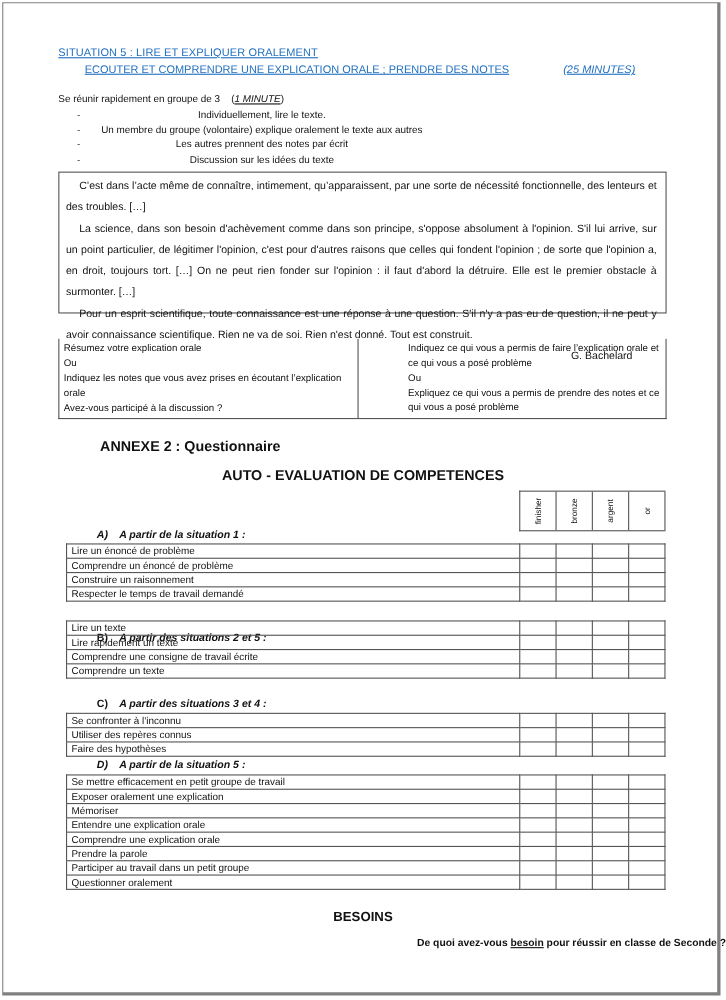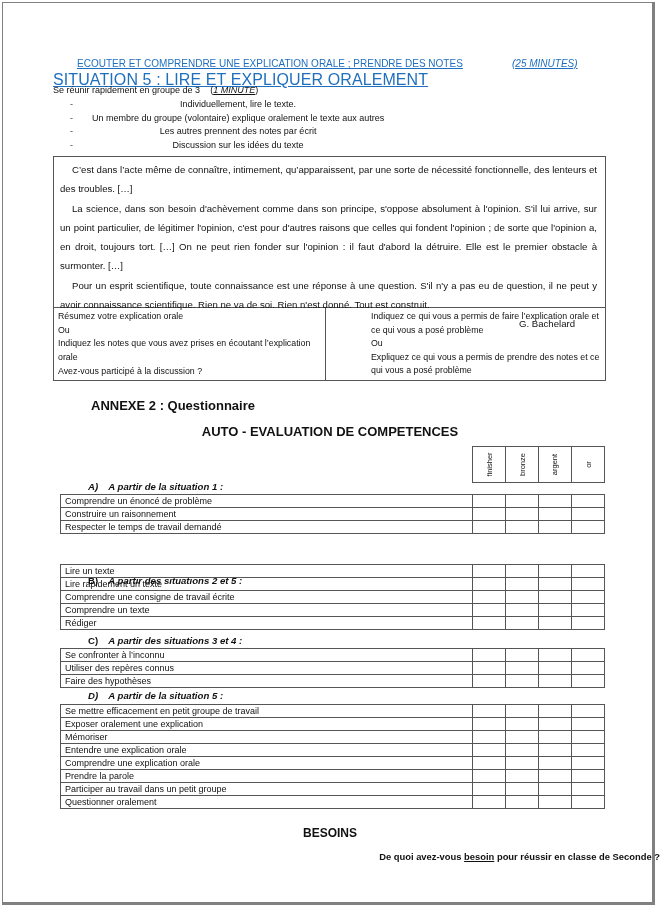--- a/index.html
+++ b/index.html
@@ -1,29 +1,29 @@
 <!DOCTYPE html>
 <html><head>
   <meta charset="utf-8">
   <style>
     html, body { margin: 0; padding: 0; background: #ffffff; }
     body { width: 660px; height: 909px; position: relative; overflow: hidden; font-family: "Liberation Sans", "DejaVu Sans", sans-serif; color: #111; }
     .page { position: absolute; left: 2px; top: 2px; width: 653px; height: 903px; border: 1px solid #808080; border-right: 3px solid #808080; border-bottom: 3px solid #808080; box-sizing: border-box; }
 
-    .sit-title { position: absolute; left: 53px; top: 43px; font-size: 16px; color: #1f6fbf; text-decoration: underline; letter-spacing: 0.1px; margin-top: 28px; }
+    .sit-title { position: absolute; left: 53px; top: 43px; font-size: 10px; color: #1f6fbf; text-decoration: underline; letter-spacing: 0.1px; }
     .sit-sub { position: absolute; left: 77px; top: 58px; font-size: 10px; color: #1f6fbf; text-decoration: underline; }
     .sit-time { position: absolute; left: 512px; top: 58px; font-size: 10px; color: #1f6fbf; text-decoration: underline; font-style: italic; }
 
     .intro { position: absolute; left: 53px; top: 85px; font-size: 9px; }
     .intro .min { font-style: italic; text-decoration: underline; }
     .bullets { position: absolute; left: 70px; top: 98px; margin: 0; padding: 0; list-style: none; font-size: 9px; }
     .bullets li { height: 13.5px; line-height: 13.5px; position: relative; padding-left: 22px; text-align: center; }
     .bullets li::before { content: "-"; position: absolute; left: 0; color: #444; }
 
-    .textbox { position: absolute; left: 53px; top: 156px; width: 553px; height: 152px; border: 1px solid #555; box-sizing: border-box; padding: 3px 8px 0 6px; font-size: 9.6px; line-height: 19.3px; text-align: justify; }
+    .textbox { position: absolute; left: 53px; top: 156px; width: 553px; height: 129px; border: 1px solid #555; box-sizing: border-box; padding: 3px 8px 0 6px; font-size: 9.6px; line-height: 19.3px; text-align: justify; }
     .textbox p { margin: 0; text-indent: 12px; }
     .textbox .author { text-align: right; padding-right: 22px; text-indent: 0; }
 
     .qbox { position: absolute; left: 53px; top: 308px; width: 553px; height: 73px; border: 1px solid #555; border-top: none; box-sizing: border-box; display: flex; font-size: 8.8px; }
     .qbox .col { padding: 2px 4px; line-height: 13.5px; box-sizing: border-box; }
     .qbox .left { width: 272px; border-right: 1px solid #555; position: relative; }
     .qbox .left .last { position: absolute; left: 4px; top: 57px; }
     .qbox .right { flex: 1; padding-left: 5px; margin-left: 40px; }
 
     .annexe { position: absolute; left: 91px; top: 398px; font-size: 13px; font-weight: bold; }
@@ -104,20 +104,27 @@
       <span>or</span>
     </div>
 </div>
 
 <div class="sec-title" style="top:481px;">
   <span class="lbl">A)</span>
   <span>A partir de la situation 1 :</span>
 </div>
 <table class="skills" style="top:494px;">
   <tbody>
+      <tr>
+        <td class="name">Lire un énoncé de problème</td>
+        <td class="box"></td>
+        <td class="box"></td>
+        <td class="box"></td>
+        <td class="box"></td>
+      </tr>
   <tr>
         <td class="name">Comprendre un énoncé de problème</td>
         <td class="box"></td>
         <td class="box"></td>
         <td class="box"></td>
         <td class="box"></td>
       </tr>
   <tr>
         <td class="name">Construire un raisonnement</td>
         <td class="box"></td>
@@ -162,27 +169,20 @@
         <td class="box"></td>
         <td class="box"></td>
       </tr>
   <tr>
         <td class="name">Comprendre un texte</td>
         <td class="box"></td>
         <td class="box"></td>
         <td class="box"></td>
         <td class="box"></td>
       </tr>
-  <tr>
-        <td class="name">Rédiger</td>
-        <td class="box"></td>
-        <td class="box"></td>
-        <td class="box"></td>
-        <td class="box"></td>
-      </tr>
 </tbody>
   </table>
 
 <div class="sec-title plain-letter" style="top:635px;">
   <span class="lbl">C)</span>
   <span>A partir des situations 3 et 4 :</span>
 </div>
 <table class="skills" style="top:648px;">
   <tbody>
       <tr>

